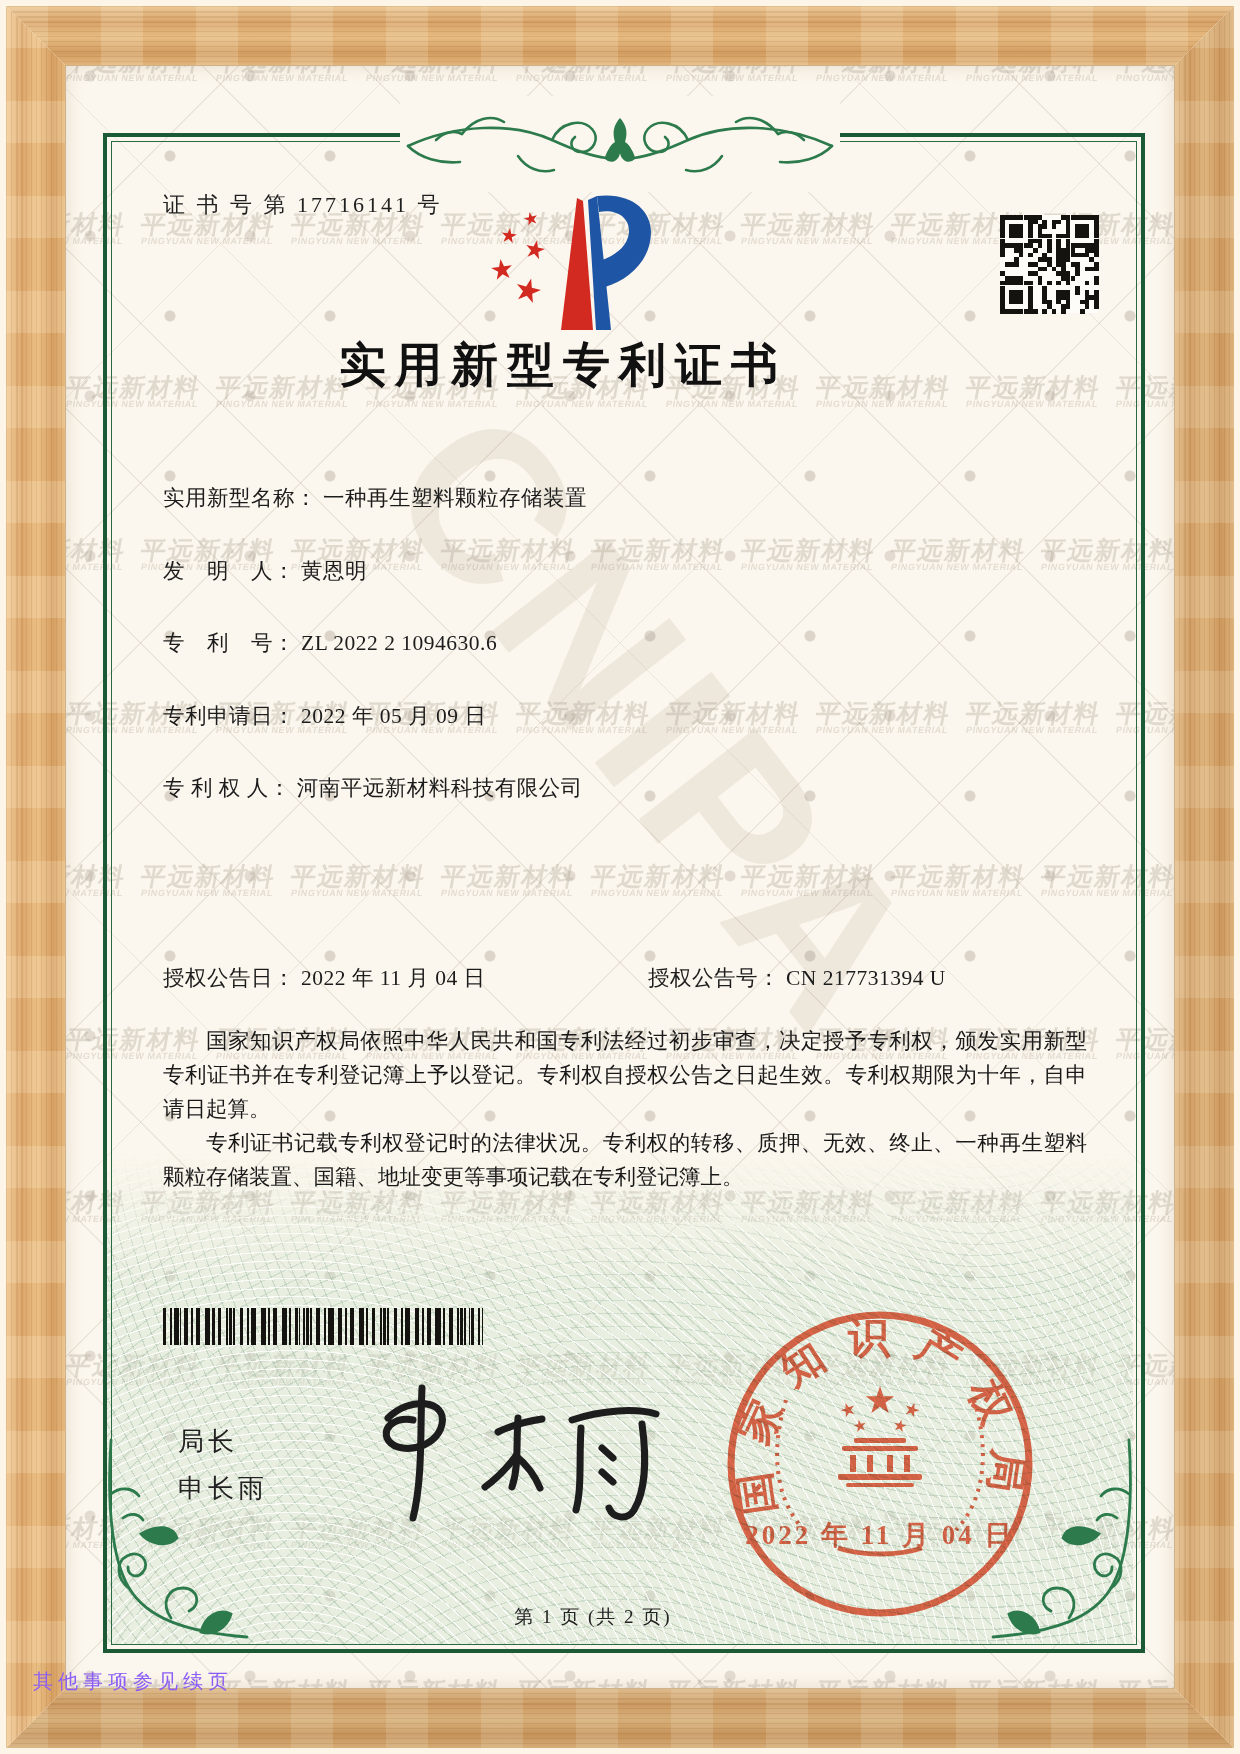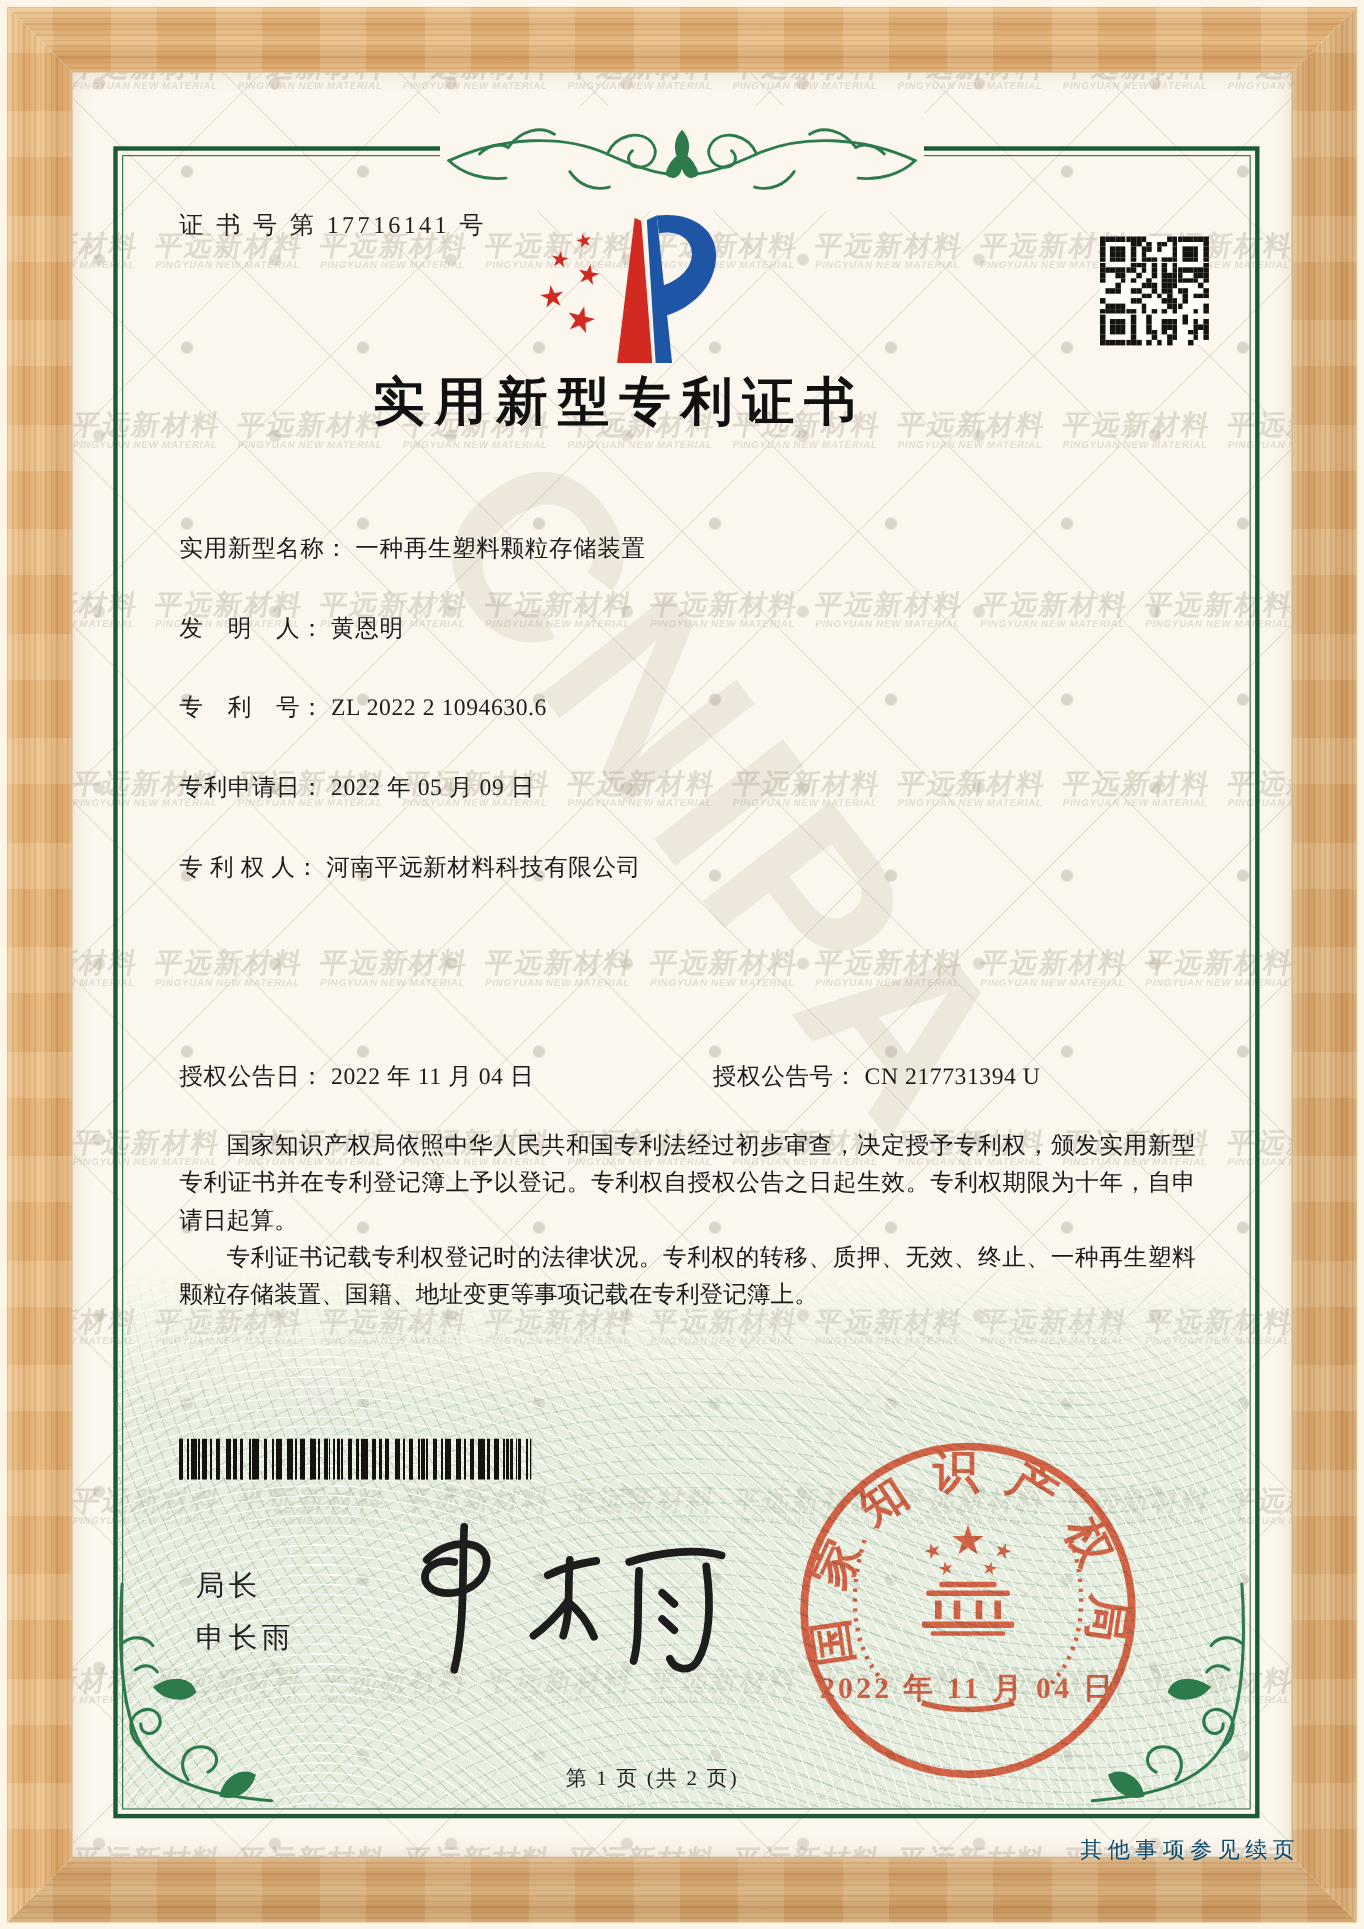--- a/index.html
+++ b/index.html
@@ -90,22 +90,22 @@
       repeating-linear-gradient(90deg,#15130f 0 1.4px,rgba(255,255,255,0) 1.4px 17px);}
 
   .director{position:absolute;left:112px;top:1352px;font-family:"Liberation Sans","DejaVu Sans",sans-serif;
       font-size:26px;color:#222;line-height:47px;letter-spacing:4px;}
   .sig{position:absolute;left:284px;top:1300px;}
 
   .seal{position:absolute;left:654px;top:1238px;opacity:.9;mix-blend-mode:multiply;}
 
   .page-number{position:absolute;left:97px;top:1538px;width:860px;text-align:center;
       font-size:19px;letter-spacing:2px;color:#222;}
-  .continuation{position:absolute;left:0;top:1668px;width:1182px;text-align:right;
-      font-size:20px;letter-spacing:5px;color:#0c4a6e;}
+  .continuation{position:absolute;left:0;top:1668px;width:1182px;text-align:left;
+      font-size:20px;letter-spacing:5px;color:#8b5cf6;padding-left:33px;}
 </style>
 </head>
 <body>
 
 <div class="page">
 
   <div class="wood wood-h wt"></div>
   <div class="wood wood-h wb"></div>
   <div class="wood wood-v wl"></div>
   <div class="wood wood-v wr"></div>

